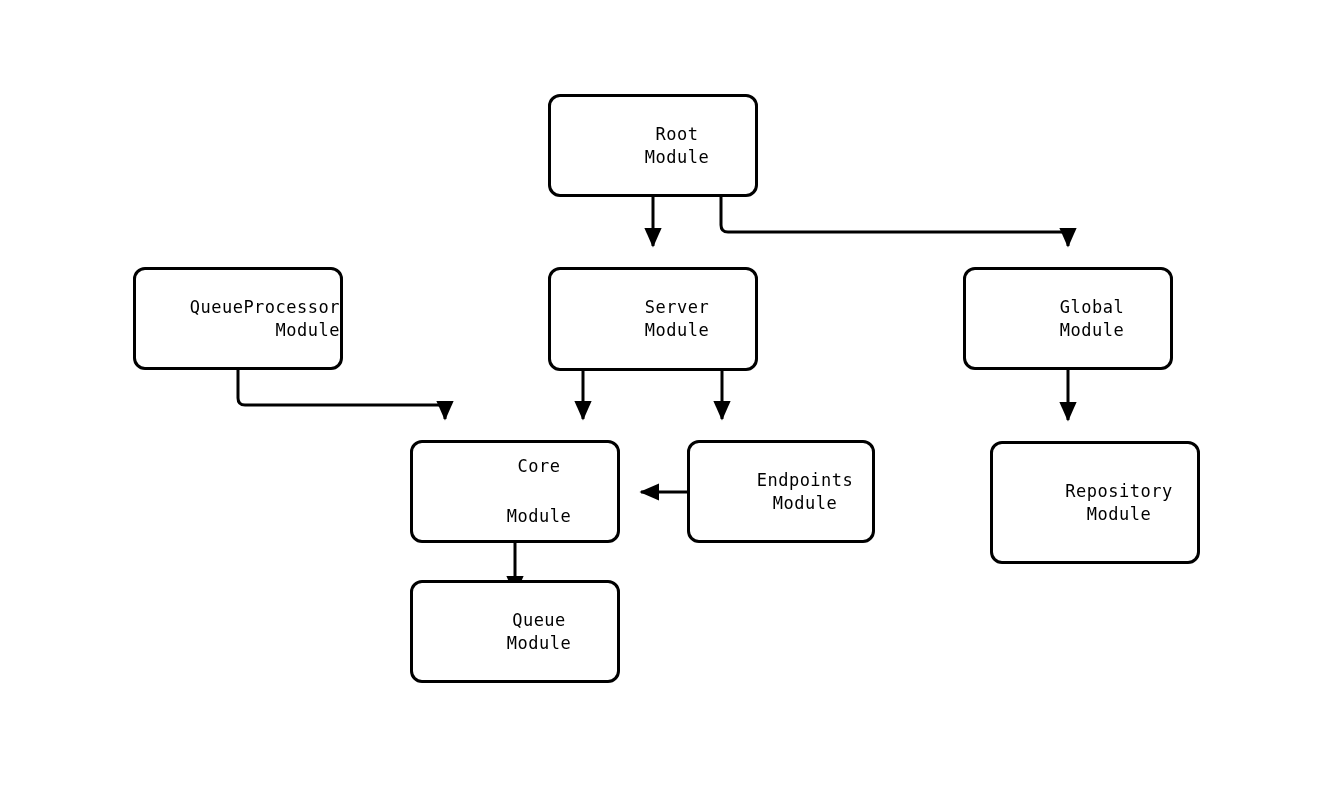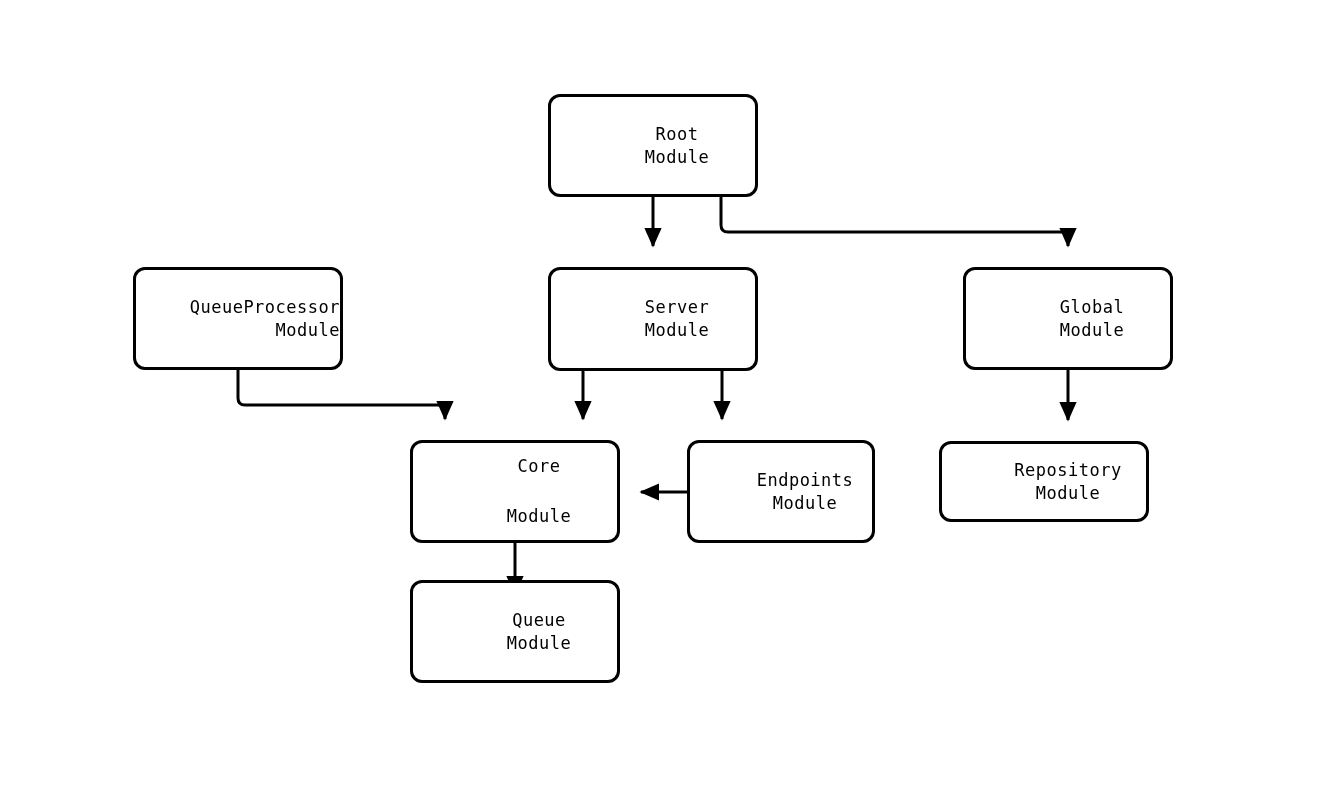--- a/index.html
+++ b/index.html
@@ -98,21 +98,21 @@
   <div class="node" style="left:410px; top:440px; width:210px; height:103px;gap:27px;">
     <span class="line1">Core</span>
     <span class="line2">Module</span>
   </div>
 
   <div class="node" style="left:687px; top:440px; width:188px; height:103px;">
     <span class="line1">Endpoints</span>
     <span class="line2">Module</span>
   </div>
 
-  <div class="node" style="left:939px; top:441px; width:210px; height:81px;text-align:right;">
+  <div class="node" style="left:990px; top:441px; width:210px; height:123px;text-align:right;">
     <span class="line1">Repository</span>
     <span class="line2">Module</span>
   </div>
 
   <div class="node" style="left:410px; top:580px; width:210px; height:103px;">
     <span class="line1">Queue</span>
     <span class="line2">Module</span>
   </div>
 
 </div>

